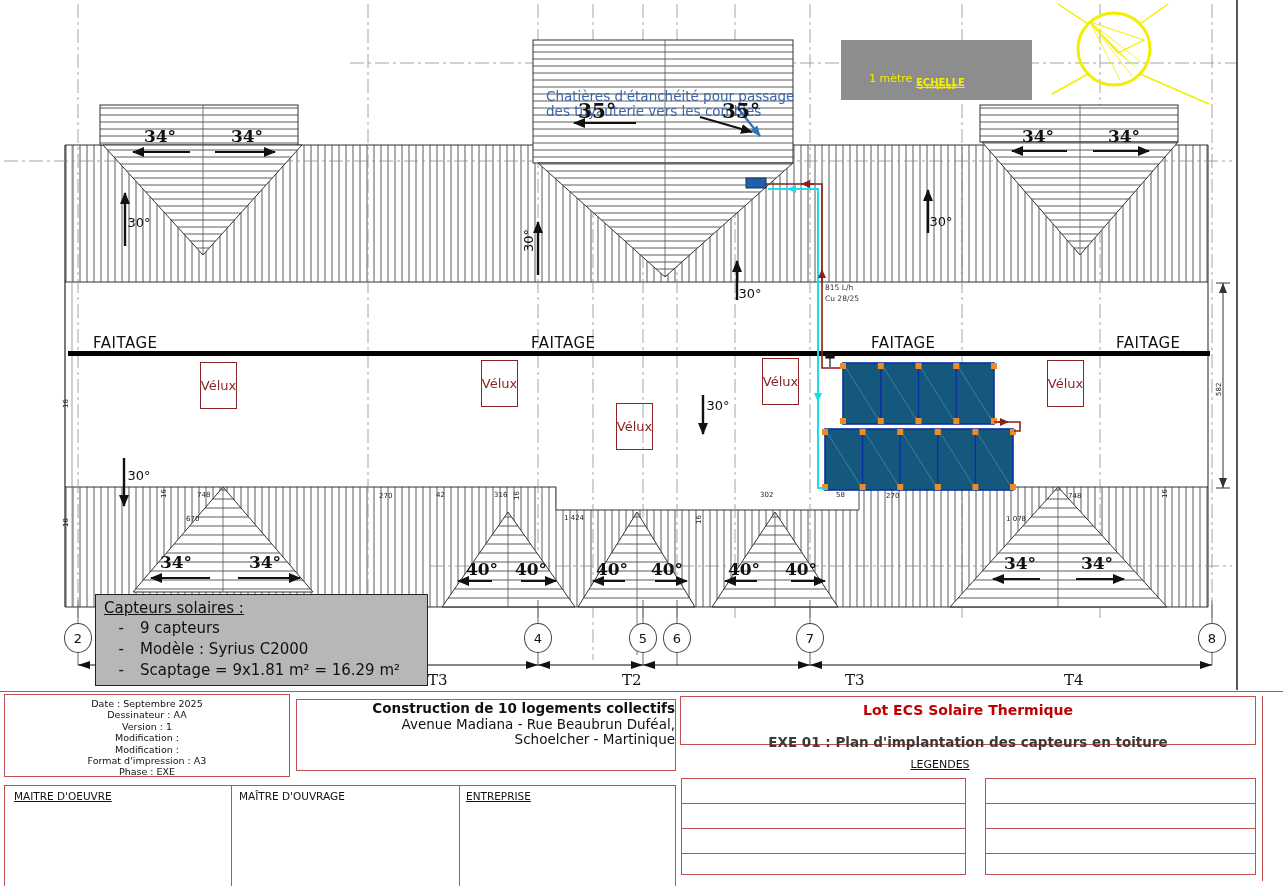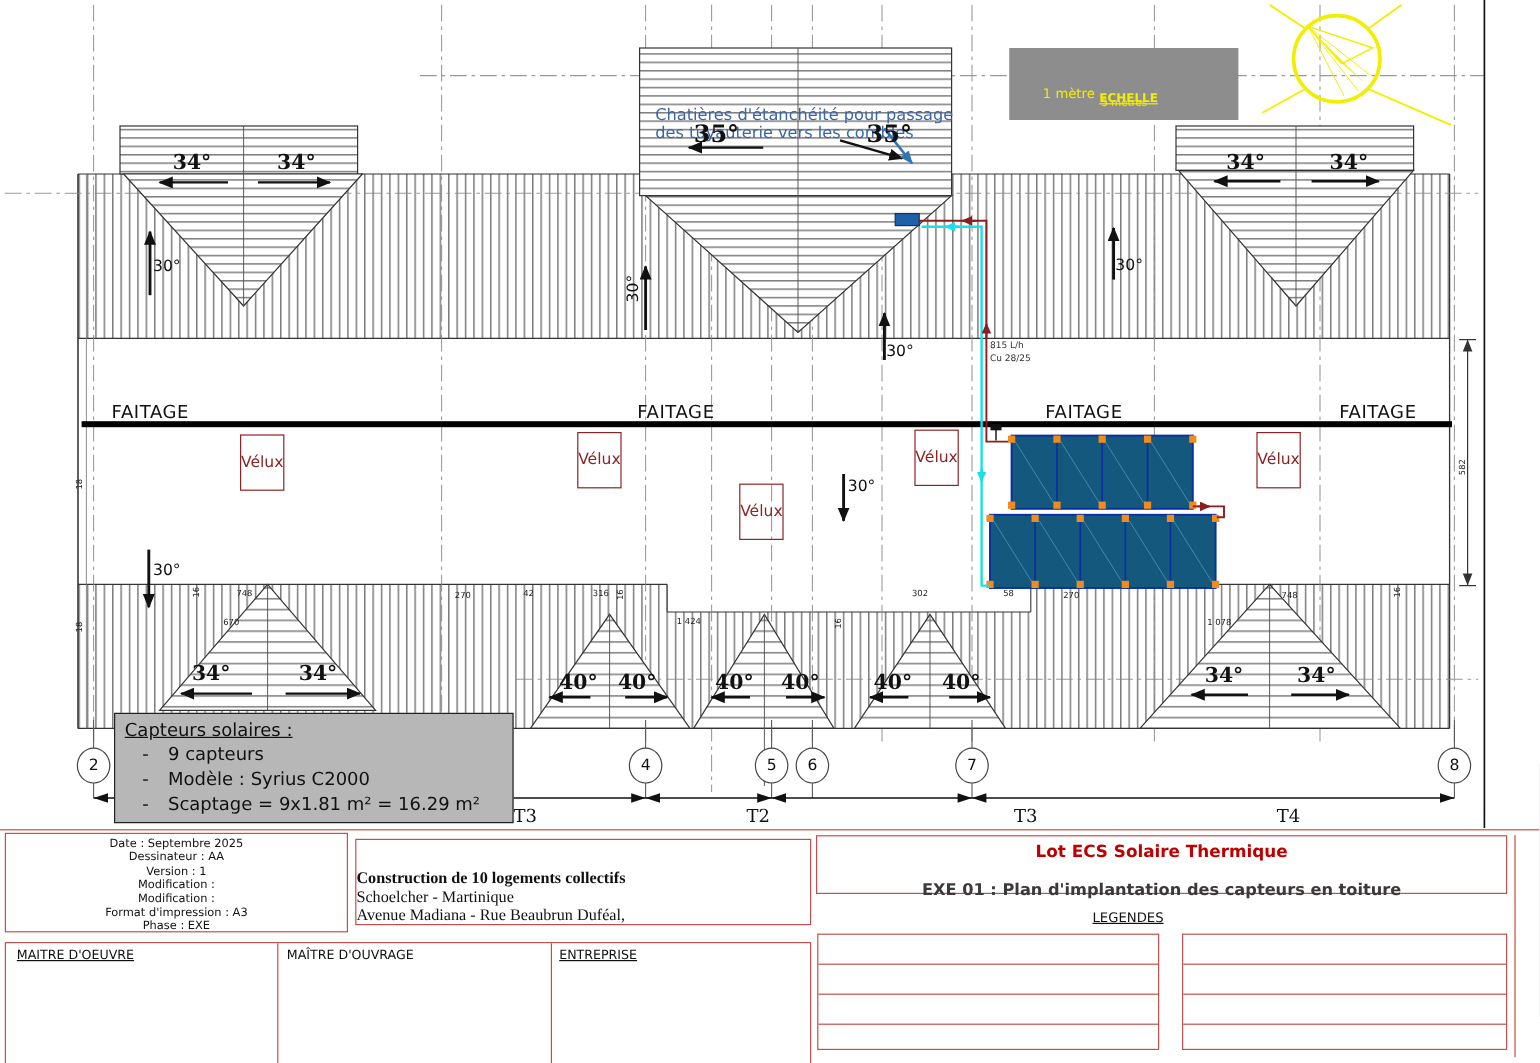--- a/index.html
+++ b/index.html
@@ -23,21 +23,21 @@
   .capteurs{position:absolute;left:95px;top:594px;width:333px;height:92px;background:#b7b7b7;
             border:1.6px solid #222;box-sizing:border-box;z-index:4;font-size:15px;}
   .capteurs .ttl{text-decoration:underline;margin:4px 0 1px 8px;}
   .capteurs .row{display:flex;line-height:21px;}
   .capteurs .dash{width:28px;text-align:right;}
   .capteurs .itx{margin-left:16px;}
   .scalebox{position:absolute;left:841px;top:40px;width:191px;height:60px;background:#8d8d8d;z-index:2;}
   .scalebox .t{position:absolute;color:#f2ee00;white-space:nowrap;}
   .rbox{position:absolute;border:1.2px solid #c0504d;box-sizing:border-box;background:#fff;z-index:4;text-align:center;}
   .info{font-size:9.5px;line-height:11.4px;padding:3px 6px;}
-  .proj{text-align:left;font-size:13.5px;line-height:15.5px;padding-top:24px;font-family:Liberation Serif, serif;}
+  .proj{text-align:right;font-size:13.5px;line-height:15.5px;padding-top:1px;}
   .proj .b{font-weight:bold;}
   .lot{text-align:center;}
   .lot .l1{color:#c00000;font-weight:bold;font-size:14px;margin-top:5px;}
   .lot .l2{color:#3a3a3a;font-weight:bold;font-size:13.5px;margin-top:16px;}
   .legendes{font-size:11px;text-decoration:underline;transform:translateX(-50%);}
   .role{position:absolute;top:4px;font-size:10.5px;}
   .u{text-decoration:underline;}
   .legrow{height:24px;border-bottom:1px solid #c0504d;}
   .legrow:last-child{border-bottom:none;}
   .redline-h{position:absolute;left:0;top:691px;width:1283px;border-top:1.2px solid #c0504d;z-index:4;}
@@ -410,22 +410,22 @@
   <div>Dessinateur : AA</div>
   <div>Version : 1</div>
   <div>Modification :</div>
   <div>Modification :</div>
   <div>Format d'impression : A3</div>
   <div>Phase : EXE</div>
 </div>
 
 <div class="rbox proj" style="left:296px;top:699px;width:380px;height:72px;">
   <div class="b">Construction de 10 logements collectifs</div>
+  <div>Avenue Madiana - Rue Beaubrun Duféal,</div>
   <div>Schoelcher - Martinique</div>
-  <div>Avenue Madiana - Rue Beaubrun Duféal,</div>
 </div>
 
 <div class="rbox lot" style="left:680px;top:696px;width:576px;height:49px;">
   <div class="l1">Lot ECS Solaire Thermique</div>
   <div class="l2">EXE 01 : Plan d'implantation des capteurs en toiture</div>
 </div>
 
 <div class="lbl legendes" style="left:940px;top:758px;z-index:4;">LEGENDES</div>
 
 <div class="rbox" style="left:4px;top:785px;width:672px;height:109px;">

